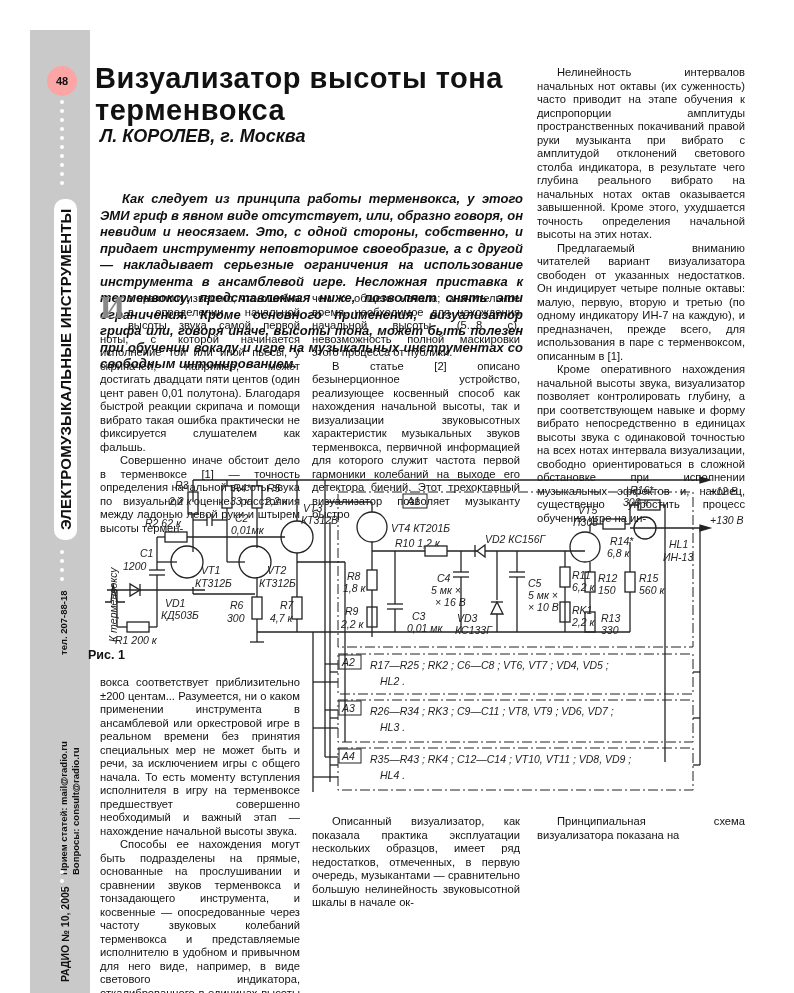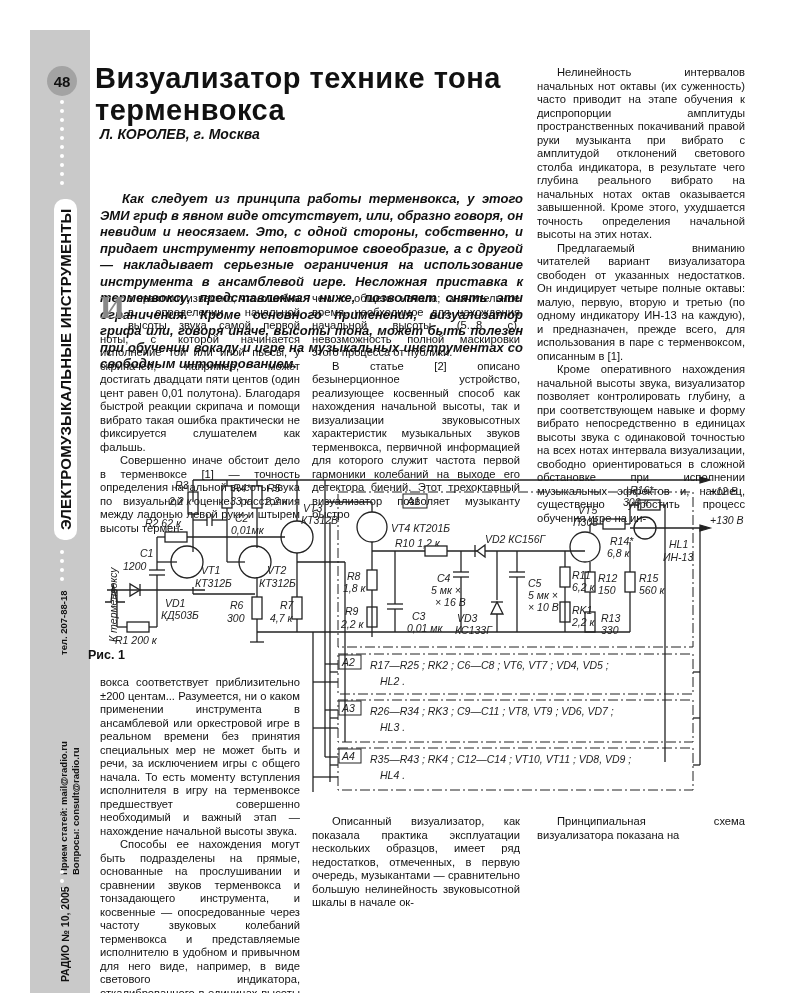--- a/index.html
+++ b/index.html
@@ -1,25 +1,25 @@
 <!DOCTYPE html>
 <html><head>
 <meta charset="utf-8">
 <style>
   html,body{margin:0;padding:0;background:#fff;}
   body{width:794px;height:993px;position:relative;overflow:hidden;font-family:"Liberation Sans",sans-serif;color:#111;}
   .strip{position:absolute;left:30px;top:30px;width:60px;height:963px;background:#c9c9c9;}
-  .pagenum{position:absolute;left:47px;top:66px;width:30px;height:30px;border-radius:50%;background:#a3a3a3;font-weight:bold;font-size:15px;display:flex;align-items:center;justify-content:center;}
+  .pagenum{position:absolute;left:47px;top:66px;width:30px;height:30px;border-radius:50%;background:#fca5a5;font-weight:bold;font-size:11px;display:flex;align-items:center;justify-content:center;}
   .dots{position:absolute;left:60px;width:4px;}
   .dot{width:4px;height:4px;border-radius:50%;background:#fff;margin-bottom:5px;}
   .vlabel{position:absolute;transform-origin:left top;transform:rotate(-90deg);white-space:nowrap;}
   .section-pill{background:#fff;border-radius:10px;padding:3px 10px;font-weight:bold;font-size:15px;letter-spacing:0.2px;}
   .vsmall{font-size:9.5px;font-weight:bold;line-height:11px;}
   .title{position:absolute;left:95px;top:62px;font-size:29px;font-weight:bold;line-height:32px;letter-spacing:0.5px;width:430px;}
-  .author{position:absolute;left:100px;top:126px;font-size:14px;font-style:italic;font-weight:bold;}
+  .author{position:absolute;left:100px;top:126px;font-size:18px;font-style:italic;font-weight:bold;}
   .lead{position:absolute;left:100px;top:147px;width:423px;font-size:13px;font-style:italic;font-weight:bold;line-height:16.5px;text-align:justify;text-indent:22px;margin-top:44px;}
   .col{position:absolute;font-size:11.2px;line-height:13.5px;text-align:justify;}
   .col p{margin:0;text-indent:20px;}
   .col p.noind{text-indent:0;}
   .dropcap{float:left;font-size:32px;line-height:28px;color:#888;font-weight:bold;margin:1px 3px 0 0;font-family:"Liberation Serif",serif;}
   .schem{position:absolute;left:85px;top:472px;width:705px;height:330px;}
   .fig{position:absolute;left:88px;top:648px;font-weight:bold;font-size:12.5px;}
   .schem text{font-family:"Liberation Sans",sans-serif;font-style:italic;font-size:10.5px;fill:#222;}
 </style>
 </head>
@@ -53,37 +53,37 @@
 <div class="vlabel vsmall" style="left:70px;top:875px;">Вопросы: consult@radio.ru</div>
 <div class="dots" style="top:870px;">
   <div class="dot"></div>
     <div class="dot"></div>
     <div class="dot"></div>
     <div class="dot"></div>
     <div class="dot"></div>
 </div>
 <div class="vlabel vsmall" style="left:60px;top:982px;font-size:10.5px;">РАДИО № 10, 2005</div>
 
-<div class="title">Визуализатор технике тона терменвокса</div>
+<div class="title">Визуализатор высоты тона терменвокса</div>
 <div class="author">Л. КОРОЛЕВ, г. Москва</div>
 <div class="lead">Как следует из принципа работы терменвокса, у этого ЭМИ гриф в явном виде отсутствует, или, образно говоря, он невидим и неосязаем. Это, с одной стороны, собственно, и придает инструменту неповторимое своеобразие, а с другой — накладывает серьезные ограничения на использование инструмента в ансамблевой игре. Несложная приставка к терменвоксу, представленная ниже, позволяет снять эти ограничения. Кроме основного применения, визуализатор грифа или, говоря иначе, высоты тона, может быть полезен при обучении вокалу и игре на музыкальных инструментах со свободным интонированием.</div>
 
 <div class="col" style="left:100px;top:292px;width:200px;">
   <p class="noind"><span class="dropcap">И</span><span>з практики известно, что ошибка в определении начальной высоты звука самой первой ноты, с которой начинается исполнение той или иной пьесы, у скрипачей, например, может достигать двадцати пяти центов (один цент равен 0,01 полутона). Благодаря быстрой реакции скрипача и помощи вибрато такая ошибка практически не фиксируется слушателем как фальшь.</span></p>
   <p>Совершенно иначе обстоит дело в терменвоксе [1] — точность определения начальной высоты звука по визуальной оценке расстояния между ладонью левой руки и штырем высоты термен-</p>
 </div>
 
 <div class="col" style="left:312px;top:292px;width:208px;">
   <p class="noind">чем с общего начала; значительное время, необходимое для нахождения начальной высоты (5...8 с), невозможность полной маскировки этого процесса от публики.</p>
   <p>В статье [2] описано безынерционное устройство, реализующее косвенный способ как нахождения начальной высоты, так и визуализации звуковысотных характеристик музыкальных звуков терменвокса, первичной информацией для которого служит частота первой гармоники колебаний на выходе его детектора биений. Этот трехоктавный визуализатор позволяет музыканту быстро</p>
 </div>
 
 <div class="col" style="left:537px;top:66px;width:208px;">
   <p>Нелинейность интервалов начальных нот октавы (их суженность) часто приводит на этапе обучения к диспропорции амплитуды пространственных покачиваний правой руки музыканта при вибрато с амплитудой отклонений светового столба индикатора, в результате чего глубина реального вибрато на начальных нотах октав оказывается завышенной. Кроме этого, ухудшается точность определения начальной высоты на этих нотах.</p>
-  <p>Предлагаемый вниманию читателей вариант визуализатора свободен от указанных недостатков. Он индицирует четыре полные октавы: малую, первую, вторую и третью (по одному индикатору ИН-13 на каждую), и предназначен, прежде всего, для использования в паре с терменвоксом, описанным в [1].</p>
+  <p>Предлагаемый вниманию читателей вариант визуализатора свободен от указанных недостатков. Он индицирует четыре полные октавы: малую, первую, вторую и третью (по одному индикатору ИН-7 на каждую), и предназначен, прежде всего, для использования в паре с терменвоксом, описанным в [1].</p>
   <p>Кроме оперативного нахождения начальной высоты звука, визуализатор позволяет контролировать глубину, а при соответствующем навыке и форму вибрато непосредственно в единицах высоты звука с одинаковой точностью на всех нотах интервала визуализации, свободно ориентироваться в сложной обстановке при исполнении музыкальных эффектов и, наконец, существенно упростить процесс обучения игре на ин-</p>
 </div>
 
 <svg class="schem" viewBox="0 0 705 330" stroke="#222" stroke-width="1.3" fill="none">
 
   <line x1="108" y1="8" x2="615" y2="8"></line>
   <polygon points="615,5 625,8 615,11" fill="#222"></polygon>
   <text x="625" y="23" stroke="none">+12 В</text>
 
   <line x1="545" y1="56" x2="615" y2="56"></line>

